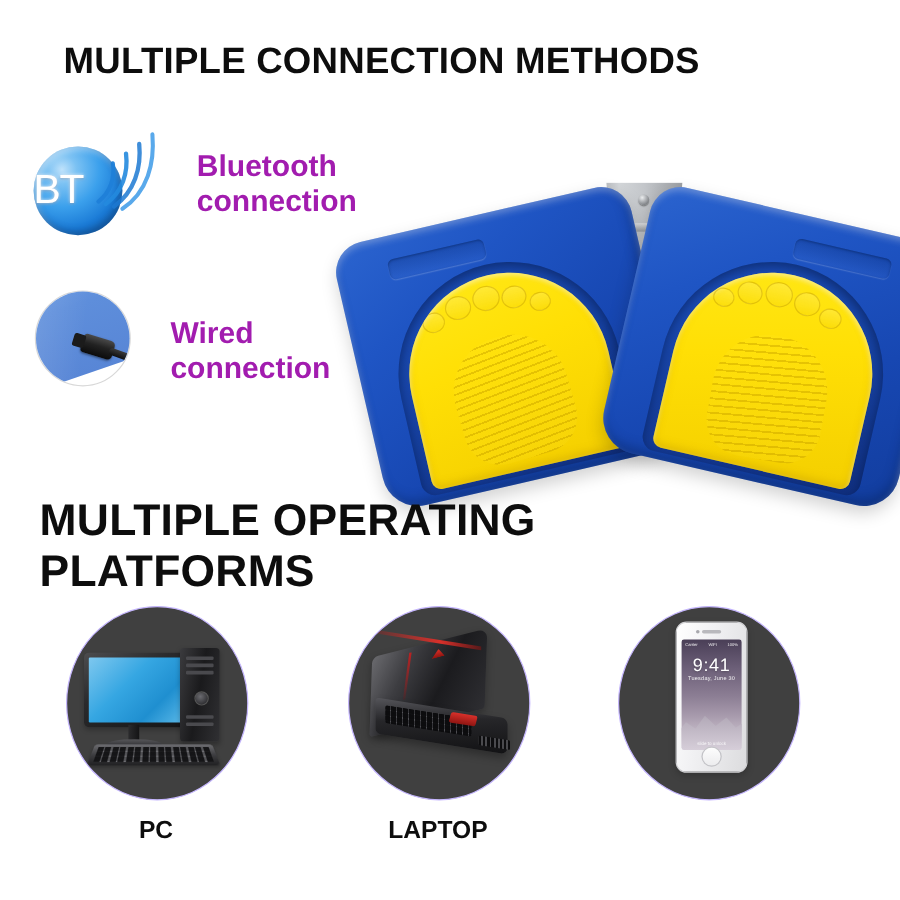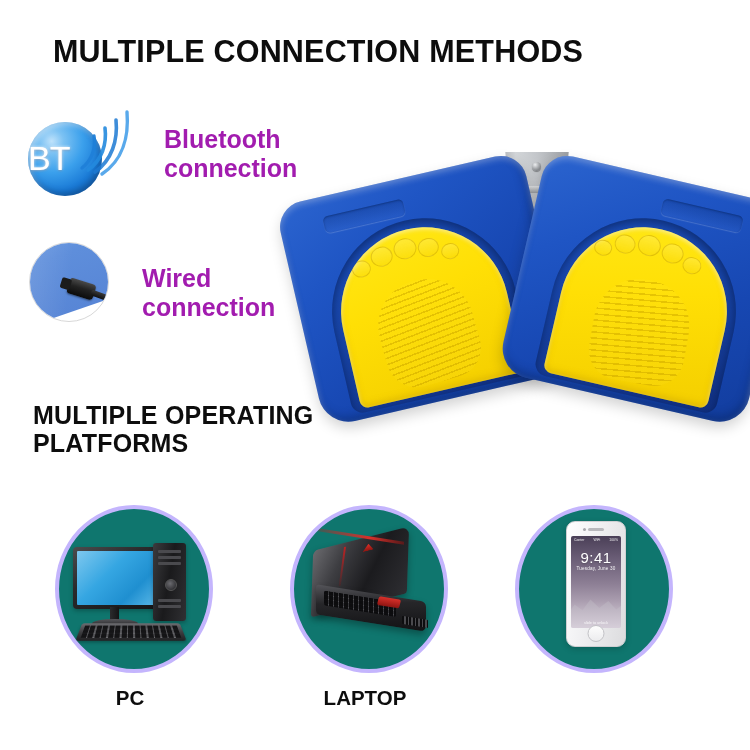--- a/index.html
+++ b/index.html
@@ -34,22 +34,22 @@
     white-space: pre-line;
   }
   #heading-connection {
     left: 33px;
     top: 34px;
     font-size: 30.5px;
     margin-left: 20px;
   }
   #heading-platforms {
     left: 33px;
-    top: 401px;
-    font-size: 25px;
+    top: 413px;
+    font-size: 37px;
   }
 
   
   .conn-row {
     position: absolute;
     display: flex;
     align-items: center;
   }
   #row-bluetooth { left: 24px; top: 108px; }
   #row-wired     { left: 24px; top: 240px; align-items: flex-end; }
@@ -277,23 +277,23 @@
     top: 505px;
   }
   #platform-pc     { left: 55px; }
   #platform-laptop { left: 290px; }
   #platform-phone  { left: 515px; }
 
   .platform-circle {
     position: relative;
     width: 150px;
     height: 160px;
-    border: 4px solid #c4b5fd;
-    border-radius: 50%;
-    background: #0f766e;
+    border: 1px solid #c4b5fd;
+    border-radius: 50%;
+    background: #404040;
     overflow: hidden;
   }
   .platform-label {
     margin-top: 14px;
     text-align: center;
     font-size: 20.5px;
     font-weight: bold;
     line-height: 1.1;
     color: #0d0d0d;
     white-space: pre-line;

